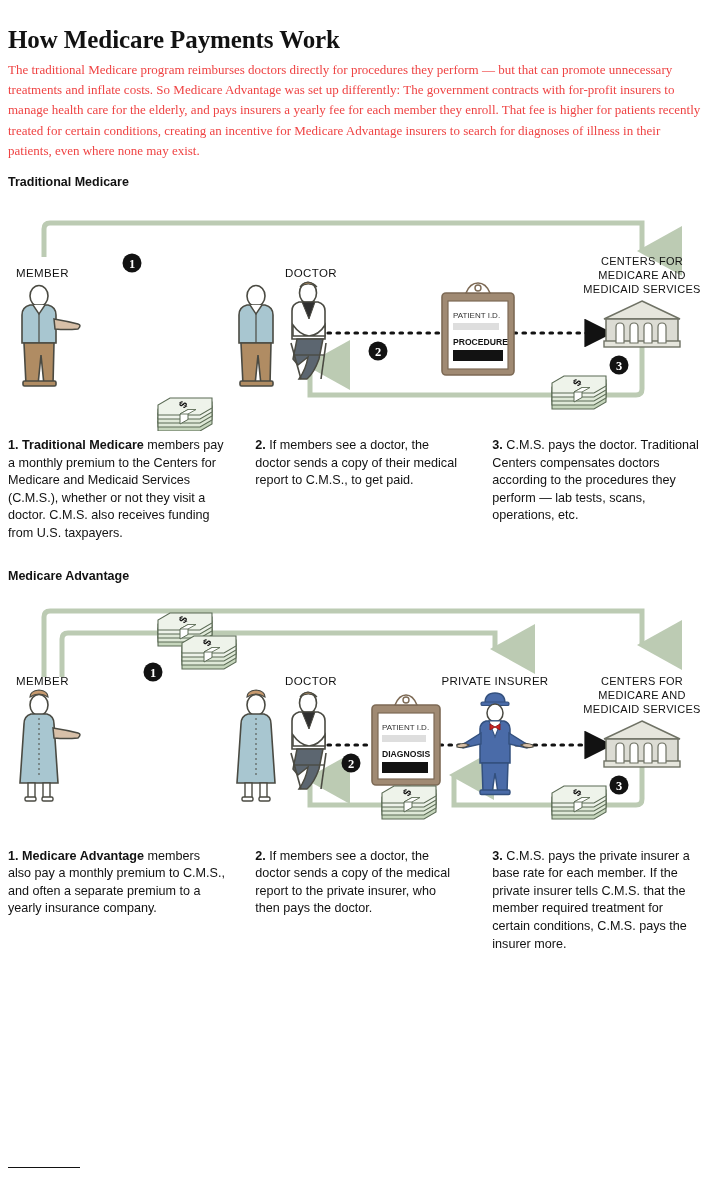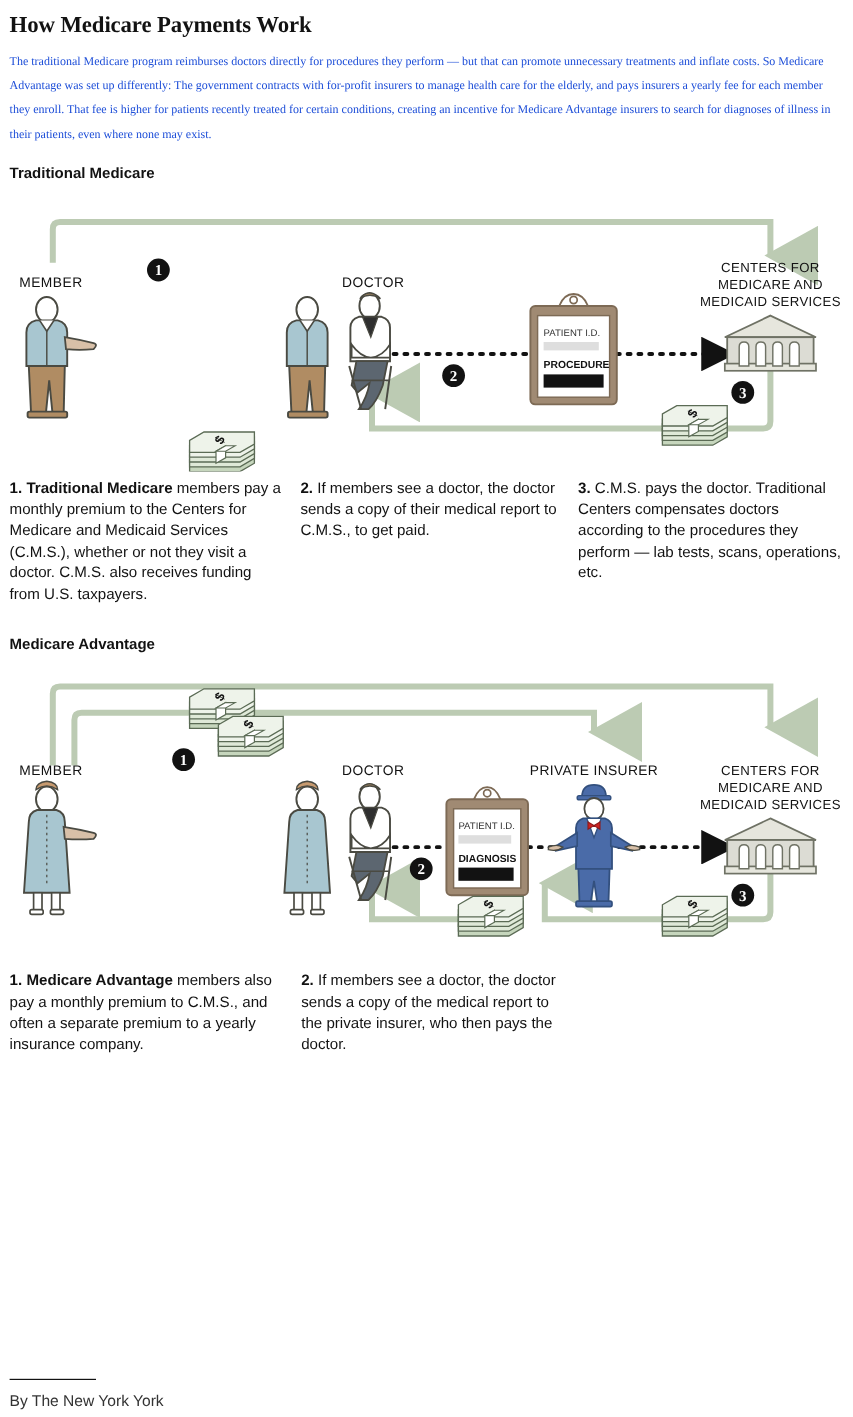--- a/index.html
+++ b/index.html
@@ -11,47 +11,47 @@
     font-family: "Liberation Sans", sans-serif;
     color: #121212;
     overflow: hidden;
     position: relative;
   }
   .page { position: relative; width: 711px; height: 1181px; padding: 0 8px; }
 
   h1.title {
     font-family: "Liberation Serif", serif;
     font-weight: bold;
-    font-size: 19px;
+    font-size: 25px;
     line-height: 24px;
-    margin: 10px 0 8px 0;
+    margin: 28px 0 8px 0;
     letter-spacing: -0.1px;
     color: #121212;
   }
   p.deck {
     font-family: "Liberation Serif", serif;
-    font-size: 10px;
+    font-size: 13px;
     line-height: 20.2px;
     margin: 0 0 14px 0;
-    color: #1d4ed8;
+    color: #ef4444;
     max-width: 696px;
   }
 
   .section-label {
     font-family: "Liberation Sans", sans-serif;
     font-weight: bold;
     font-size: 12.5px;
     color: #121212;
     margin: 0 0 4px 0;
   }
 
   .diagram { position: relative; width: 697px; }
   .diagram svg { display: block; }
 
-  .captions { display: flex; gap: 0; margin-top: 6px; }
+  .captions { display: flex; gap: 16px; margin-top: 6px; }
   .caption {
     font-family: "Liberation Sans", sans-serif;
     font-size: 12.6px;
     line-height: 17.6px;
     color: #121212;
   }
   .caption b { font-weight: bold; }
   .c1 { width: 243px; padding-right: 14px; }
   .c2 { width: 232px; padding-right: 14px; }
   .c3 { width: 222px; }
@@ -415,20 +415,23 @@
     </svg>
   </div>
 
   <div class="captions">
     <div class="caption c1">
       <b>1.</b><b> Medicare Advantage</b><span> members also pay a monthly premium to C.M.S., and often a separate premium to a yearly insurance company.</span>
     </div>
     <div class="caption c2">
       <b>2.</b><span> If members see a doctor, the doctor sends a copy of the medical report to the private insurer, who then pays the doctor.</span>
     </div>
+    <div class="caption c3">
+      <b>3.</b><span> C.M.S. pays the private insurer a base rate for each member. If the private insurer tells C.M.S. that the member required treatment for certain conditions, C.M.S. pays the insurer more.</span>
+    </div>
   </div>
 
   <div class="footer-wrap">
     <hr class="footer-rule">
     <div class="credit">By The New York York</div>
   </div>
 
 </div>
 
 </body></html>

